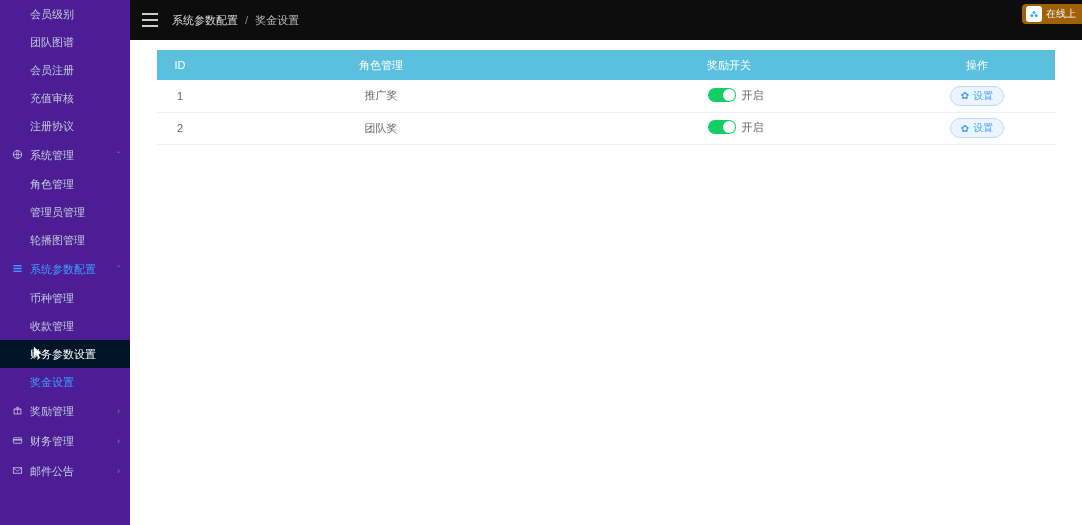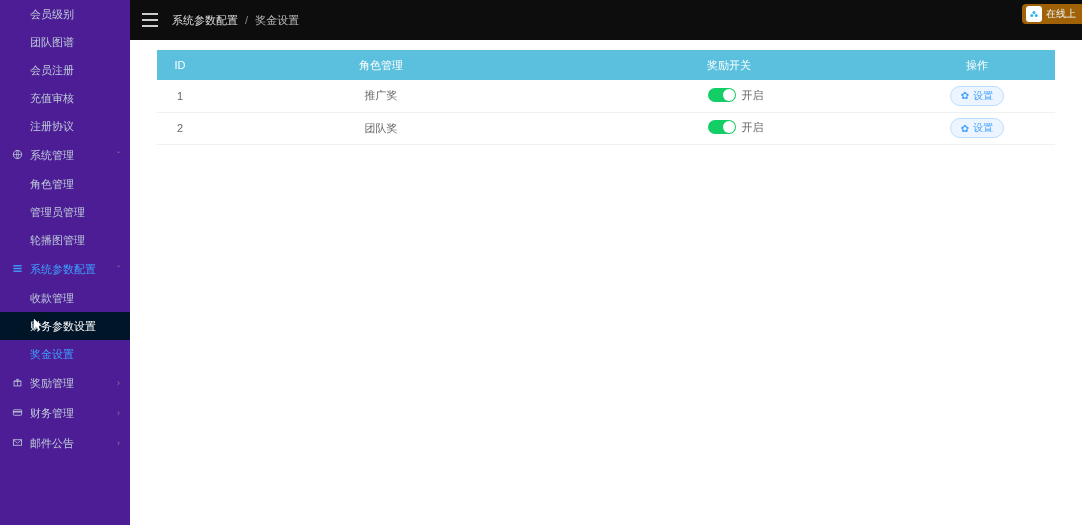--- a/index.html
+++ b/index.html
@@ -91,20 +91,23 @@
       <svg viewBox="0 0 16 16" width="11" height="11">
           <rect x="2" y="3" width="12" height="2" fill="#409eff"></rect>
           <rect x="2" y="7" width="12" height="2" fill="#409eff"></rect>
           <rect x="2" y="11" width="12" height="2" fill="#409eff"></rect>
         </svg>
     </span>
     <span>系统参数配置</span>
     <span class="chev">ˇ</span>
   </div>
   <div class="menu-item menu-sub">
+      <span>币种管理</span>
+    </div>
+  <div class="menu-item menu-sub">
       <span>收款管理</span>
     </div>
   <div class="menu-item menu-sub hover-sub" style="position:relative;">
     <span>财务参数设置</span>
     <span class="cursor">
       <svg width="10" height="14" viewBox="0 0 10 14">
           <path d="M1 1l0 10 2.5-2.5 2 4 1.5-.7-2-4 3.5 0z" fill="#fff" stroke="#fff" stroke-width="0.3"></path>
         </svg>
     </span>
   </div>

